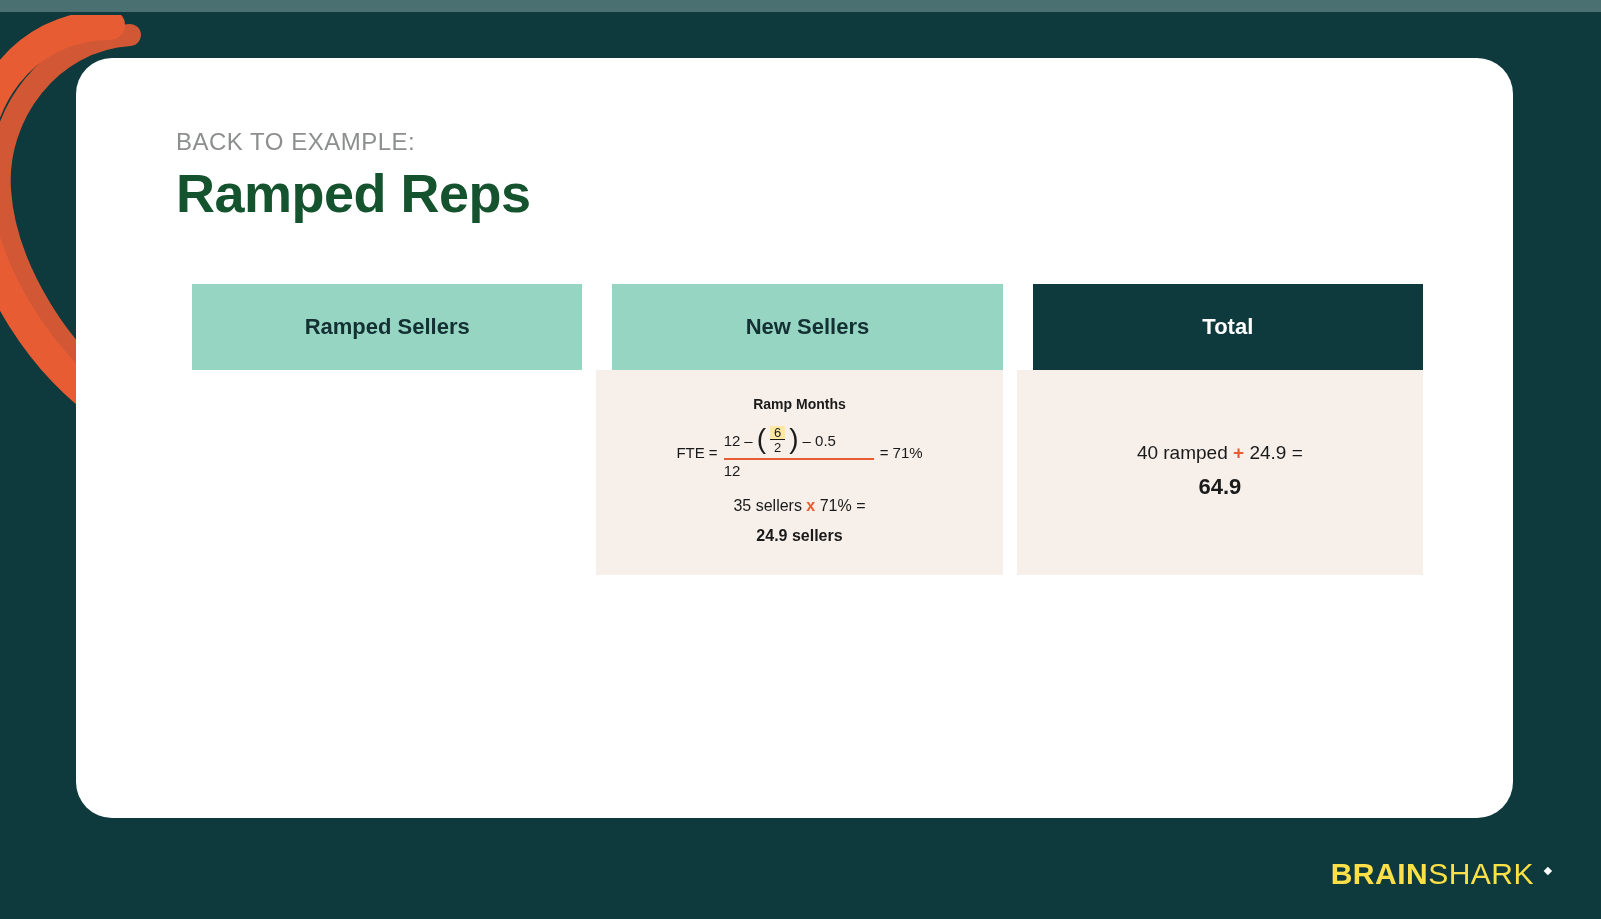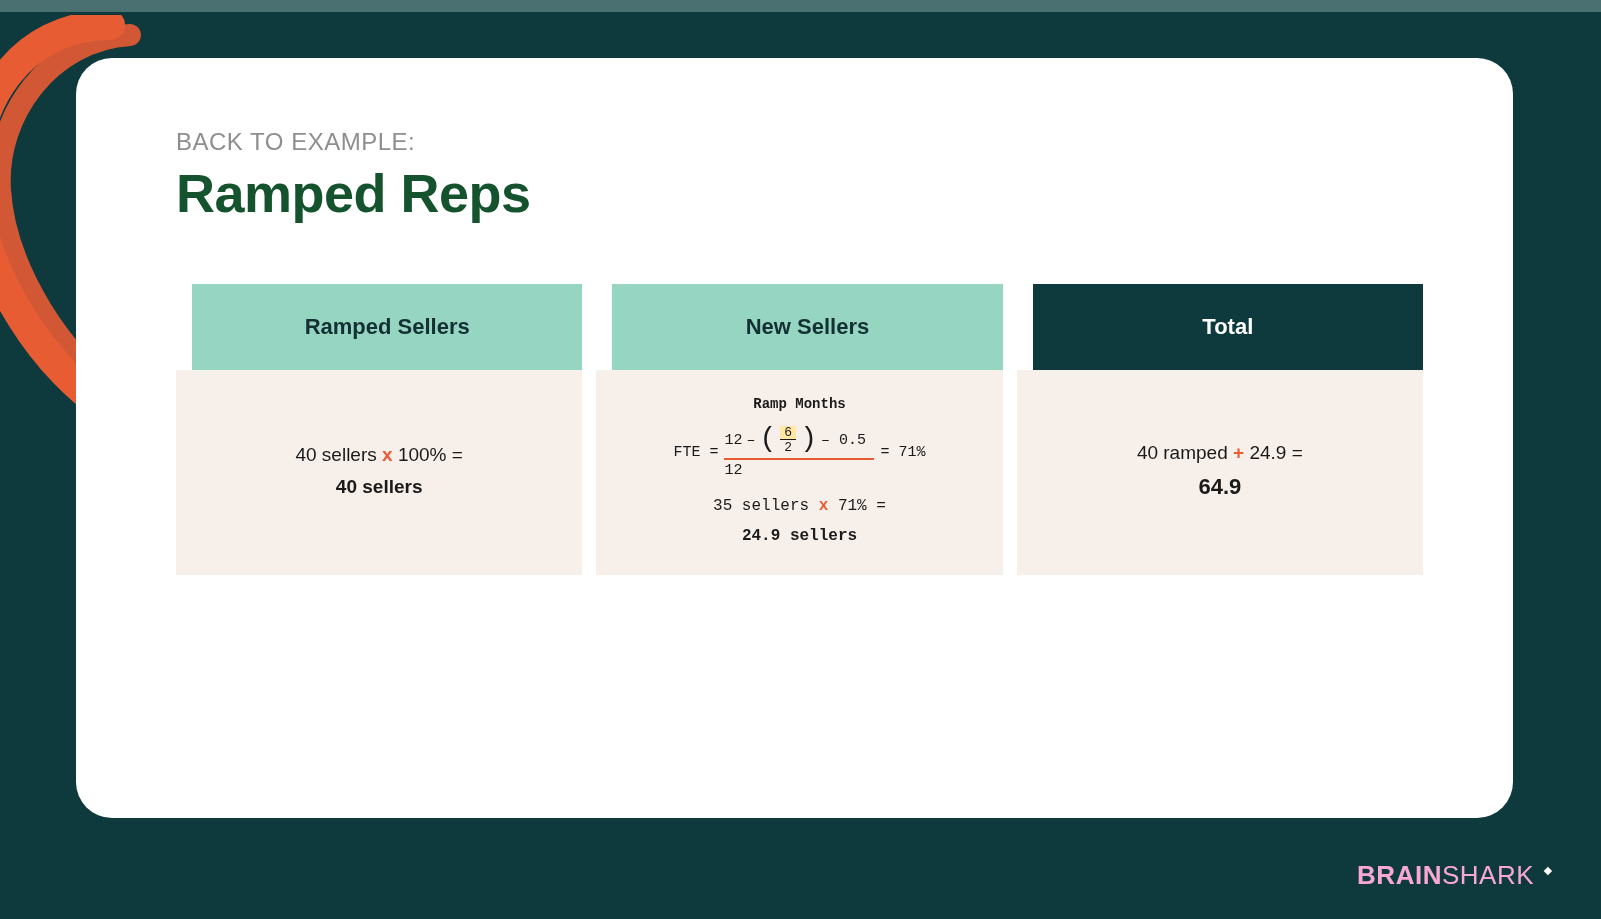--- a/index.html
+++ b/index.html
@@ -139,22 +139,22 @@
     font-size:13px;line-height:1;
   }
   .mini-frac .n6{background:#ffe8a3;border-bottom:1.5px solid #1a1a1a;padding:0 4px;}
   .mini-frac .d{padding:1px 4px 0;}
   .sellers-line{font-size:16px;margin-top:6px;}
   .sellers-result{font-size:16px;font-weight:800;}
   
   .brand{
     position:absolute;
     right:60px;bottom:28px;
-    color:#f9a8d4;
-    font-size:26px;
+    color:#fde047;
+    font-size:30px;
     font-weight:800;
     letter-spacing:0.5px;
   }
   .brand .light{font-weight:400;}
   .brand .dot{
     display:inline-block;width:6px;height:6px;background:#ffffff;
     transform:rotate(45deg) translateY(-14px);
     margin-left:1px;
   }
 </style>
@@ -174,31 +174,25 @@
   <div class="kicker">BACK TO EXAMPLE:</div>
   <div class="title">Ramped Reps</div>
 
   <div class="content-row">
 
 
     <div class="boxes">
 
       <div class="box">
         <div class="box-head">Ramped Sellers</div>
-        <div class="box-body">
-          <div>
-            <span>40 sellers </span><span class="x">x</span><span> 100% =</span>
-          </div>
-          <div class="strong">40 sellers</div>
-        </div>
       </div>
 
       <div class="box">
         <div class="box-head">New Sellers</div>
-        <div class="box-body" style="gap:12px;font-family:Liberation Mono, monospace;">
+        <div class="box-body" style="gap:12px;">
           <div class="ramp-label">Ramp Months</div>
           <div class="fte-wrap">
             <span>FTE =</span>
             <div class="fte-frac">
               <div class="fte-top">
                 <span>12</span>
                 <span>–</span>
                 <span class="paren">(</span>
                 <span class="mini-frac">
                   <span class="n6">6</span>

